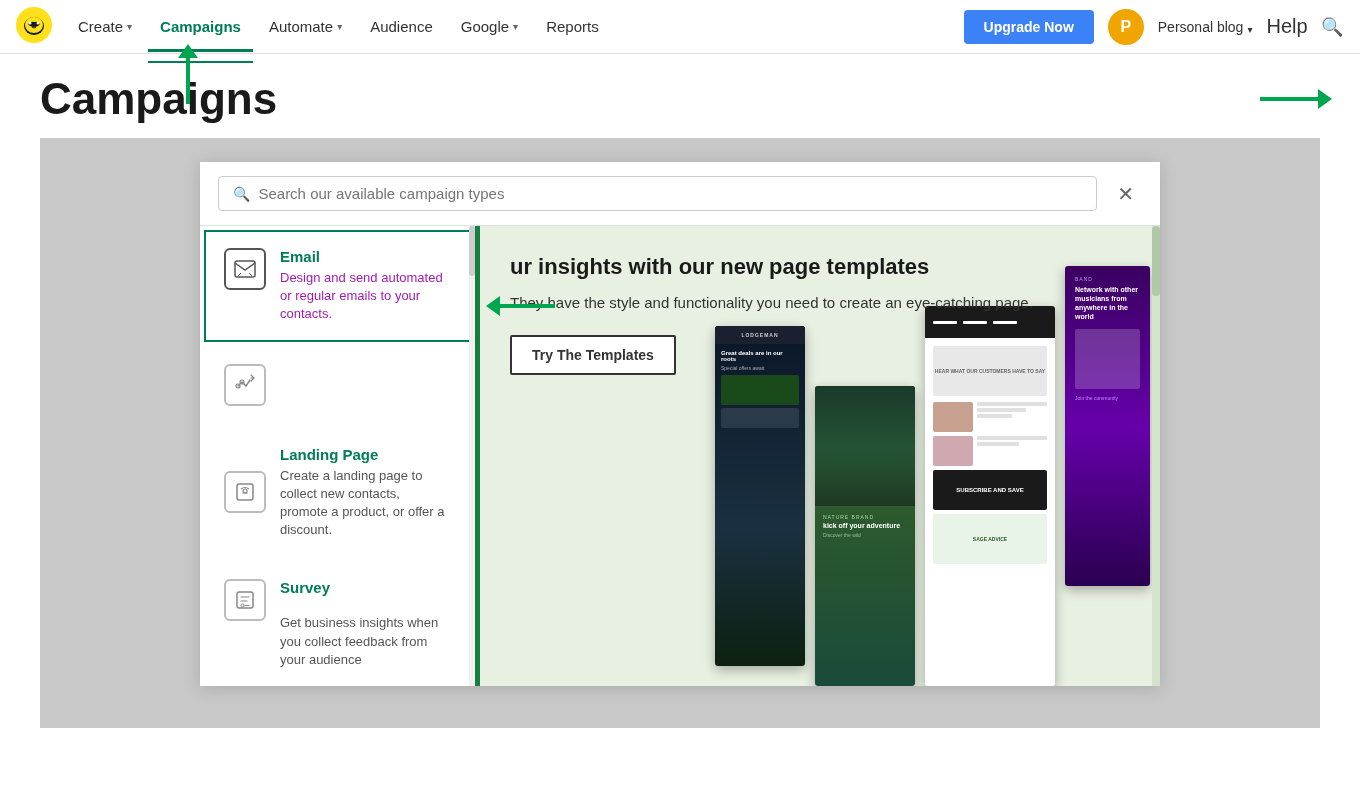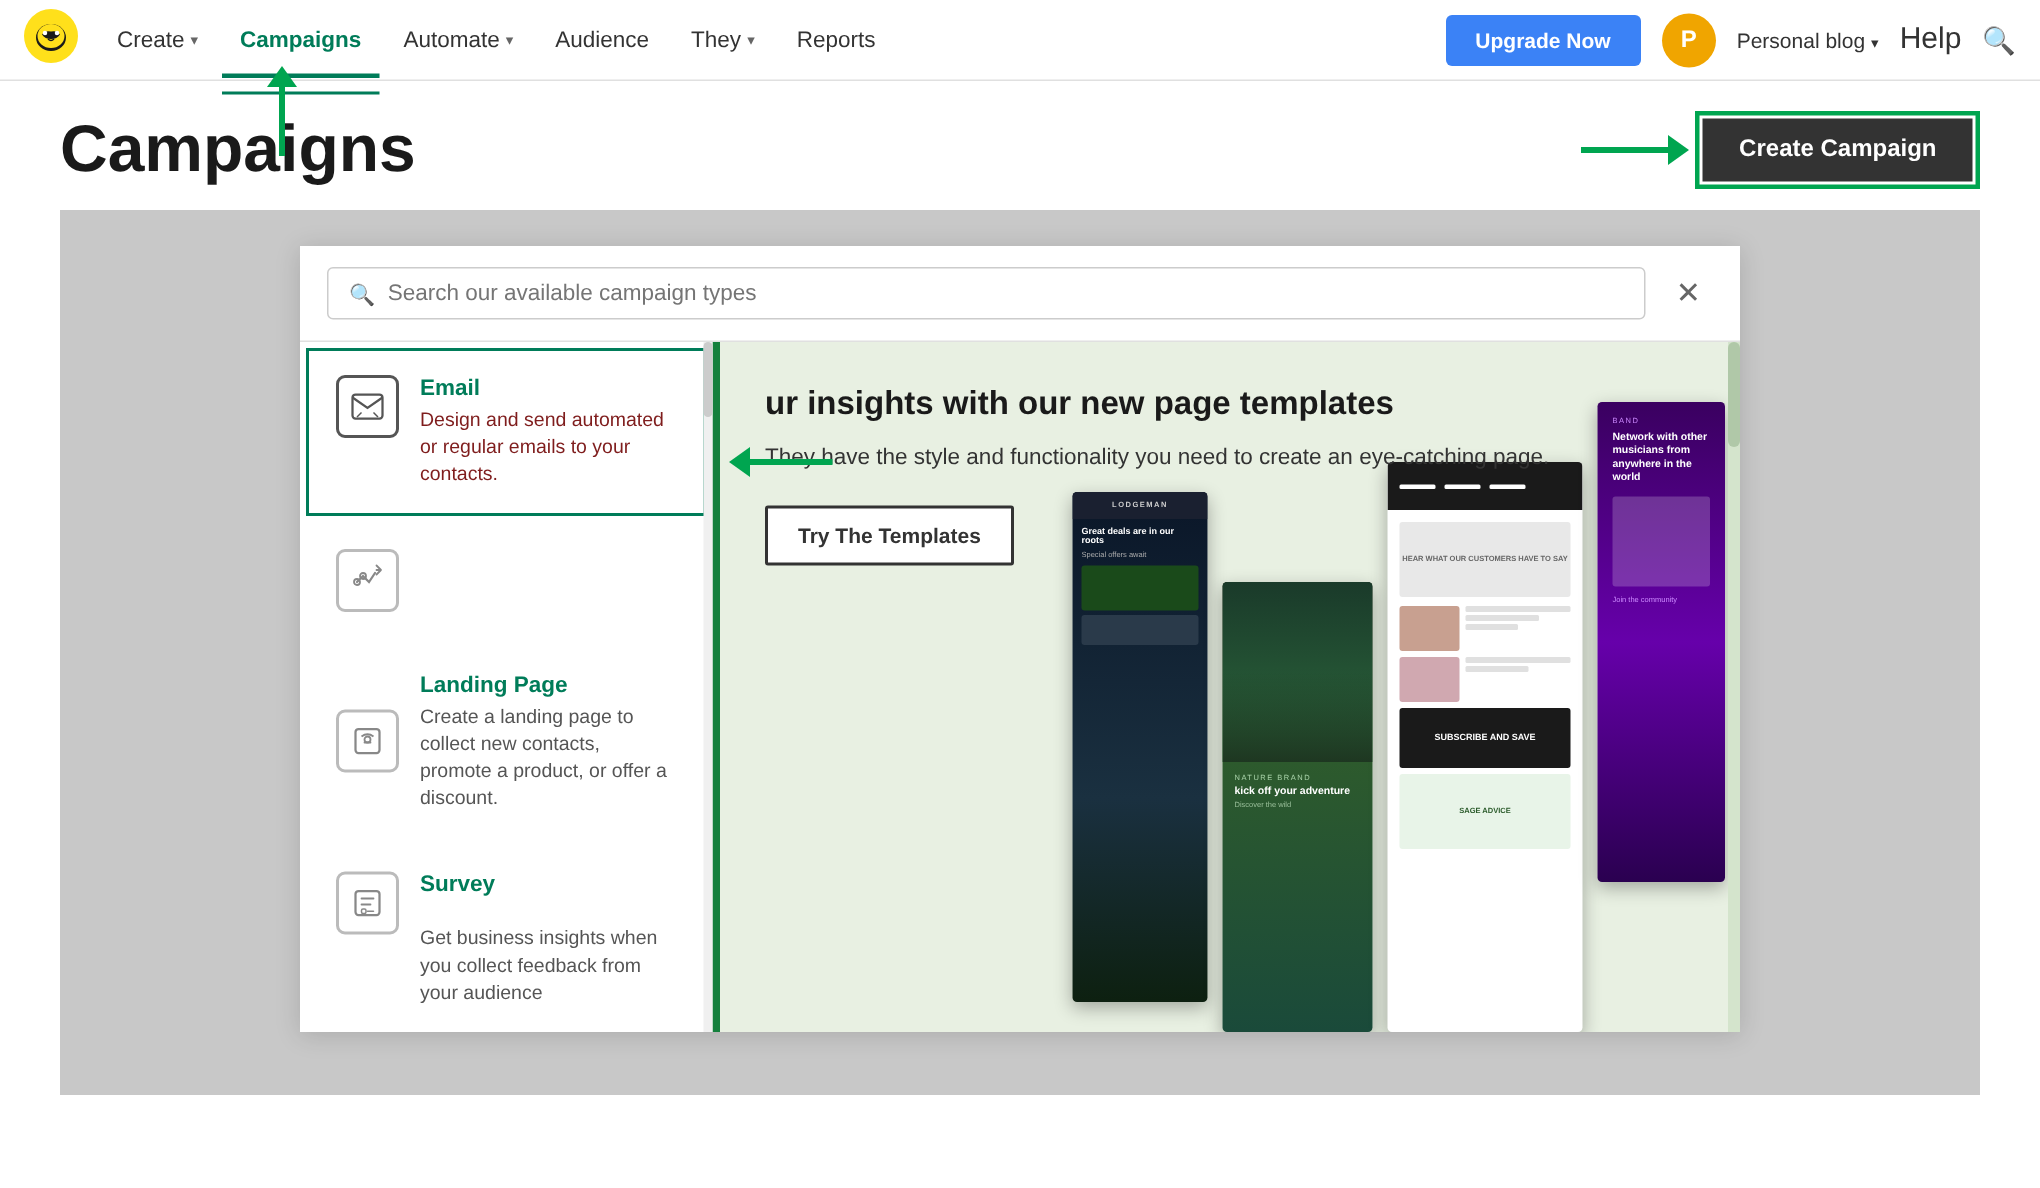--- a/index.html
+++ b/index.html
@@ -44,21 +44,21 @@
     <div class="nav-item">
       <span>Automate</span>
       <span style="font-size:10px; color:#666;">▾</span>
     </div>
 
     <div class="nav-item">
       <span>Audience</span>
     </div>
 
     <div class="nav-item">
-      <span>They</span>
+      <span>Google</span>
       <span style="font-size:10px; color:#666;">▾</span>
     </div>
 
     <div class="nav-item">
       <span>Reports</span>
     </div>
 
     <div style="margin-left:auto; display:flex; align-items:center; gap:14px;">
       <button style="background:#3b82f6; color:#fff; border:none; border-radius:4px; padding:9px 20px; font-size:14px; font-weight:600; cursor:pointer;">Upgrade Now</button>
       <div style="width:36px; height:36px; border-radius:50%; background:#f0a500; color:#fff; font-weight:700; font-size:16px; display:flex; align-items:center; justify-content:center; cursor:pointer;">
@@ -80,23 +80,20 @@
   </div>
 
   <div style="display:flex; align-items:center; justify-content:space-between; padding:20px 40px 14px 40px; background:#fff;">
     <h1 style="font-size:44px; font-weight:700; color:#1a1a1a;">Campaigns</h1>
     <div style="display:flex; align-items:center; gap:16px;">
 
       <div style="display:flex; align-items:center;">
         <div style="height:4px; width:60px; background:#00a550; position:relative;">
           <div style="position:absolute; right:-12px; top:50%; transform:translateY(-50%); width:0; height:0; border-top:10px solid transparent; border-bottom:10px solid transparent; border-left:14px solid #00a550;"></div>
         </div>
-      </div>
-      <div style="border:3px solid #00a550; padding:2px; display:inline-block;">
-        <button style="background:#333; color:#fff; border:none; padding:12px 24px; font-size:16px; font-weight:600; cursor:pointer;">Create Campaign</button>
       </div>
     </div>
   </div>
 
   <div style="background:#c8c8c8; margin:0 40px; padding:24px; height:590px; position:relative;">
 
     <div style="background:#fff; width:960px; margin:0 auto; position:relative; display:flex; flex-direction:column; box-shadow:0 2px 16px rgba(0,0,0,0.15);">
 
       <div style="padding:14px 18px; border-bottom:1px solid #e0e0e0; display:flex; align-items:center; gap:12px;">
         <div style="flex:1; border:1px solid #ccc; border-radius:4px; display:flex; align-items:center; padding:8px 14px; gap:8px;">
@@ -114,21 +111,21 @@
             <div style="width:42px; height:42px; border:2px solid #555; border-radius:6px; display:flex; align-items:center; justify-content:center; flex-shrink:0; color:#555;">
               <svg width="22" height="18" viewBox="0 0 22 18" fill="none">
                 <rect x="1" y="1" width="20" height="16" rx="2" stroke="#555" stroke-width="1.5" fill="none"></rect>
                 <path d="M1 3 L11 10 L21 3" stroke="#555" stroke-width="1.5" fill="none"></path>
                 <path d="M7 13 L4 16" stroke="#555" stroke-width="1"></path>
                 <path d="M15 13 L18 16" stroke="#555" stroke-width="1"></path>
               </svg>
             </div>
             <div>
               <div style="font-size:15px; font-weight:700; color:#007c59; margin-bottom:4px;">Email</div>
-              <div style="font-size:13px; color:#7f1d1d; line-height:1.4;">Design and send automated or regular emails to your contacts.</div>
+              <div style="font-size:13px; color:#a21caf; line-height:1.4;">Design and send automated or regular emails to your contacts.</div>
             </div>
           </div>
 
           <div style="display:flex; align-items:flex-start; gap:14px; padding:16px 18px; cursor:pointer; border:2px solid transparent; margin:4px;">
             <div style="width:42px; height:42px; border:2px solid #bbb; border-radius:6px; display:flex; align-items:center; justify-content:center; flex-shrink:0; color:#888;">
               <svg width="22" height="22" viewBox="0 0 22 22" fill="none">
                 <path d="M4 12 L8 8 L12 12 L16 6" stroke="#888" stroke-width="1.5" stroke-linecap="round" fill="none"></path>
                 <circle cx="4" cy="12" r="2" stroke="#888" stroke-width="1.2" fill="none"></circle>
                 <circle cx="8" cy="8" r="2" stroke="#888" stroke-width="1.2" fill="none"></circle>
                 <path d="M17 4 L20 4 M20 4 L17 7 M20 4 L17 1" stroke="#888" stroke-width="1.2" stroke-linecap="round"></path>

